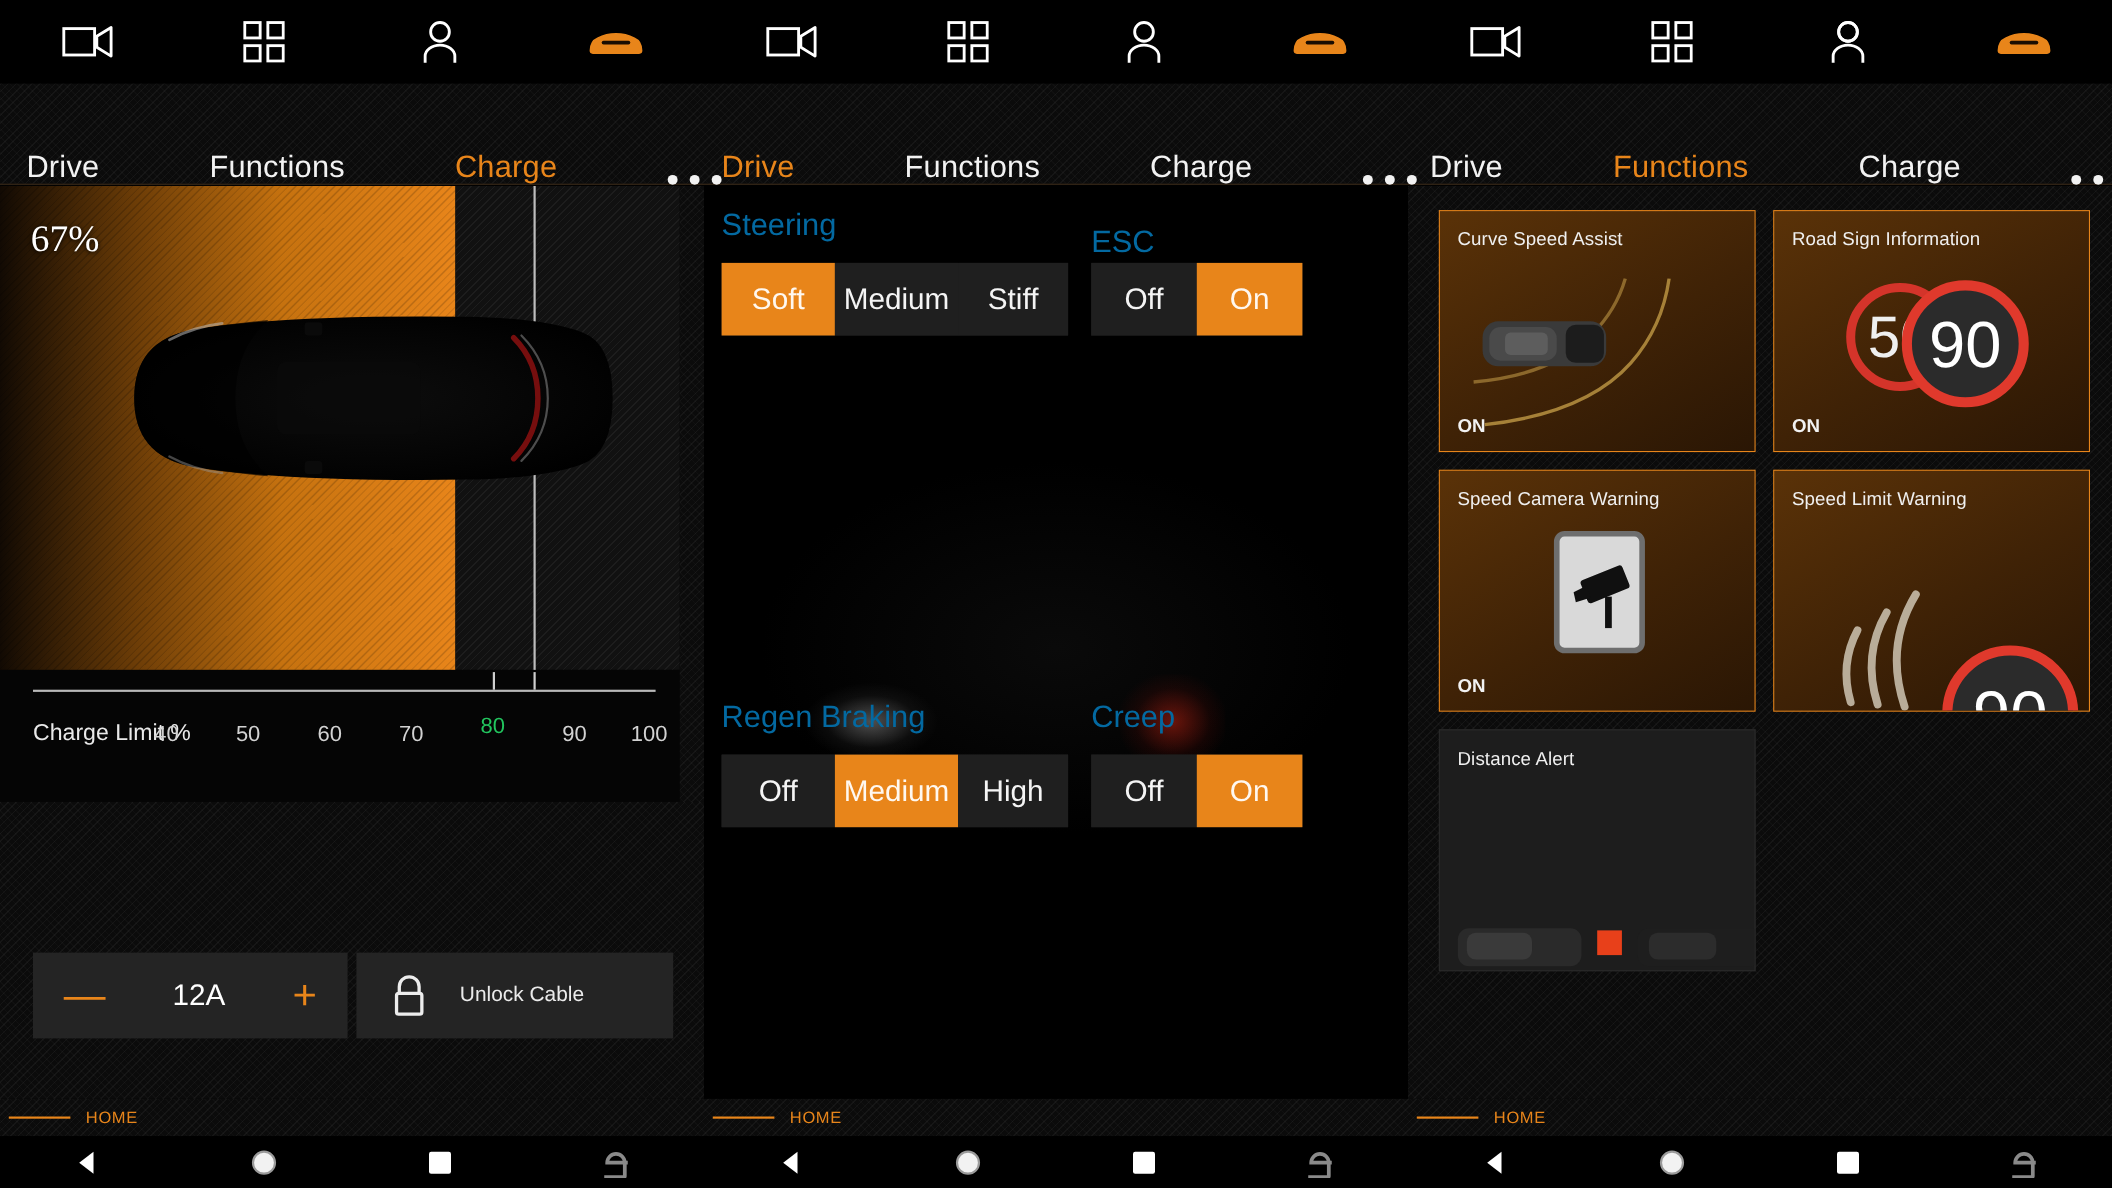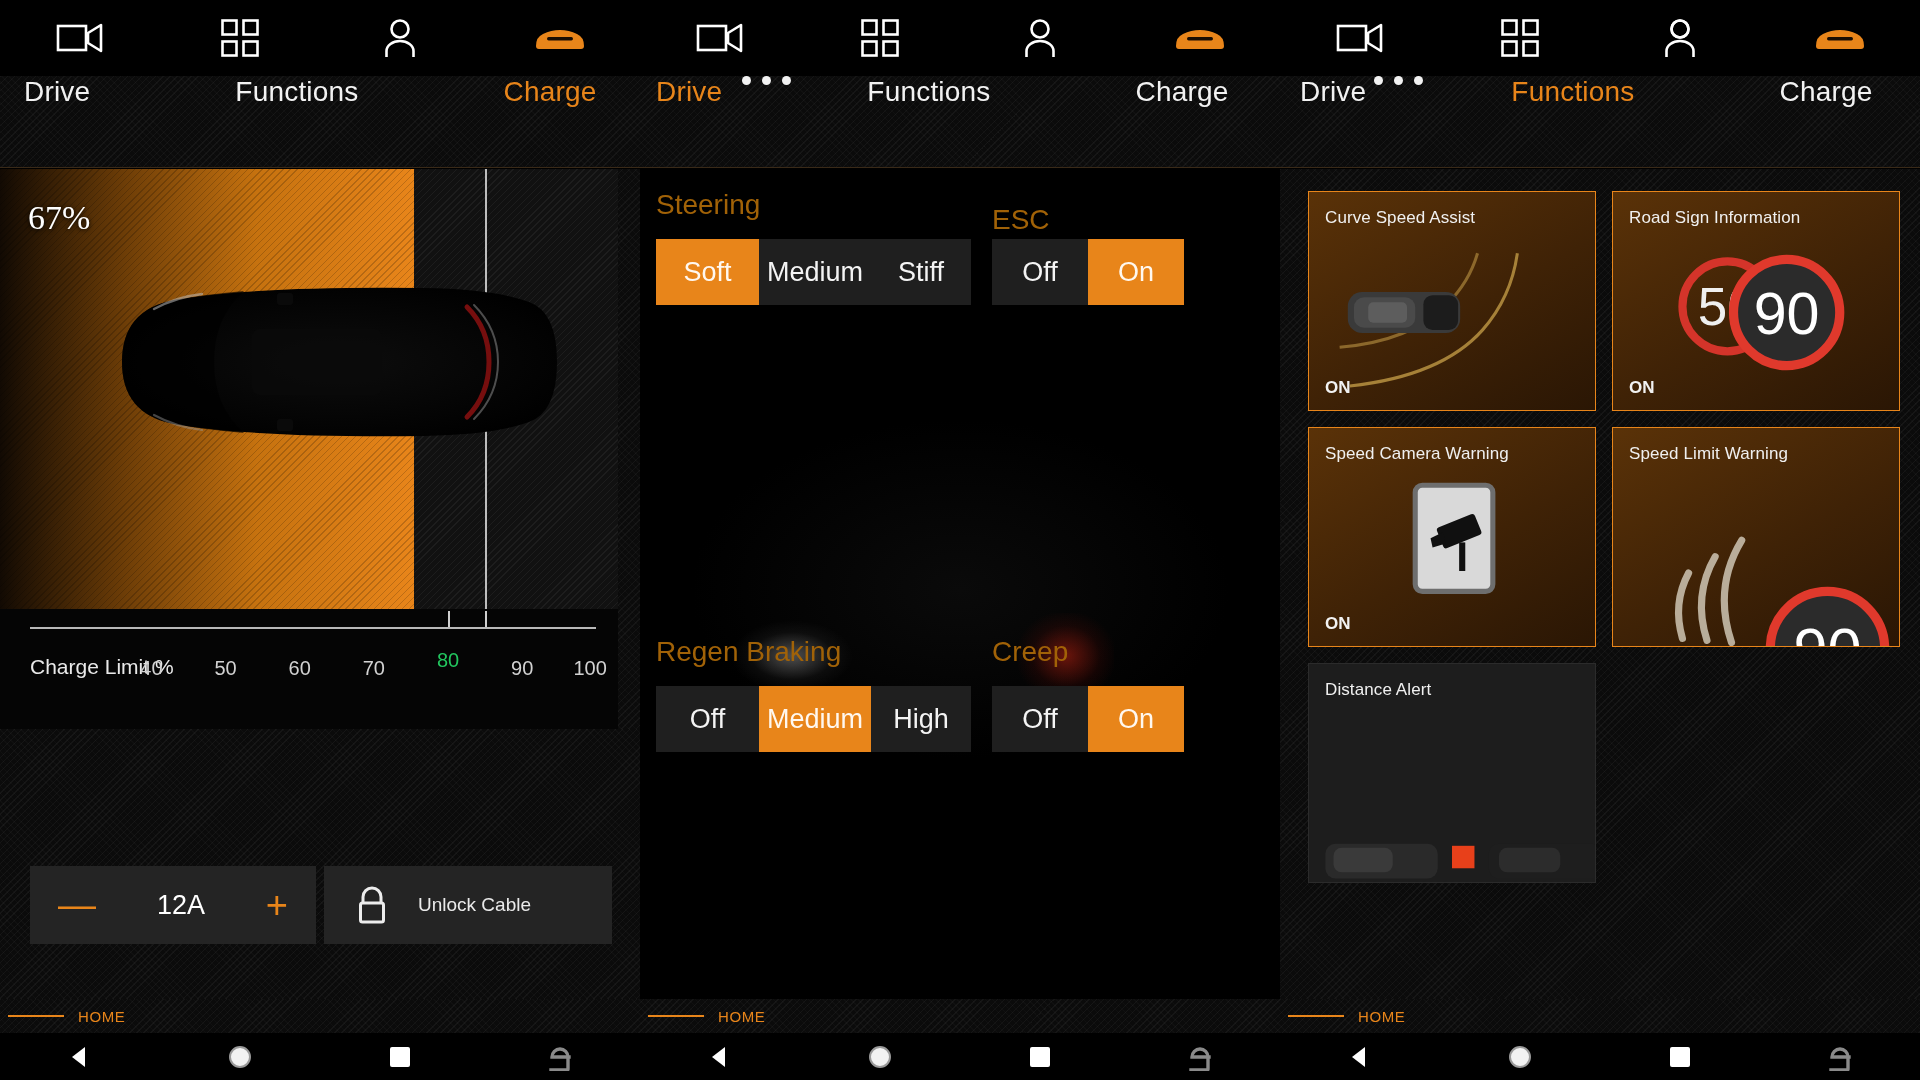--- a/index.html
+++ b/index.html
@@ -18,22 +18,22 @@
 
   
   .iconbar{ position:absolute; left:0; top:0; width:1920px; height:76px;
     background:#000; display:flex; }
   .icon-cell{ flex:1; display:flex; align-items:center; justify-content:center; }
   .icon-cell svg{ display:block; }
 
   
   .tabbar{ position:absolute; left:0; top:76px; width:1920px; height:92px;
     display:flex; border-bottom:1px solid #3a2a18; }
-  .tabgroup{ width:640px; height:92px; display:flex; align-items:flex-start;
-    position:relative;gap:45px; }
+  .tabgroup{ width:640px; height:92px; display:flex; align-items:flex-end;
+    position:relative; }
   .tabgroup.g1{ padding-left:24px; }
   .tab{ font-size:28px; color:#f2f2f2; white-space:nowrap; letter-spacing:0.2px; }
   .tab.active{ color:#E8851A; }
   .dots{ display:flex; gap:11px; align-items:center; }
   .dots i{ width:9px; height:9px; border-radius:50%; background:#f2f2f2;
     display:block; }
 
   
   .panels{ position:absolute; left:0; top:169px; width:1920px; height:830px;
     display:flex; }
@@ -76,21 +76,21 @@
   .stepper{ width:286px; background:#242424; display:flex; align-items:center;
     justify-content:space-between; padding:0 28px; }
   .stepper .pm{ font-size:38px; color:#E8851A; line-height:1; user-select:none; }
   .stepper .val{ font-size:27px; color:#fff; }
   .cablebtn{ flex:1; background:#242424; display:flex; align-items:center;
     gap:28px; padding-left:30px; }
   .cablebtn .lbl{ font-size:19px; color:#eaeaea; }
 
   
   .p2{ background:#000; }
-  .grouplabel{ position:absolute; font-size:28px; color:#a16207; }
+  .grouplabel{ position:absolute; font-size:28px; color:#0369a1; }
   .seg{ position:absolute; display:flex; height:66px; background:#1f1f1f; }
   .seg .opt{ display:flex; align-items:center; justify-content:center;
     font-size:27px; color:#f4f4f4; background:#1f1f1f; }
   .seg .opt.on{ background:#E8851A; color:#fff8f0; }
   .carview{ position:absolute; left:0; top:200px; width:640px; height:440px;
     background:radial-gradient(ellipse 60% 55% at 50% 50%, #0a0a0a 0%, #000 70%); }
   .glow-w{ position:absolute; left:92px; top:252px; width:120px; height:70px;
     background:radial-gradient(ellipse at 50% 50%, rgba(255,255,255,0.30) 0%, rgba(255,255,255,0.04) 48%, rgba(255,255,255,0) 72%); }
   .glow-r{ position:absolute; left:378px; top:244px; width:96px; height:86px;
     background:radial-gradient(ellipse at 50% 50%, rgba(230,40,20,0.45) 0%, rgba(180,20,10,0.10) 50%, rgba(0,0,0,0) 75%); }

